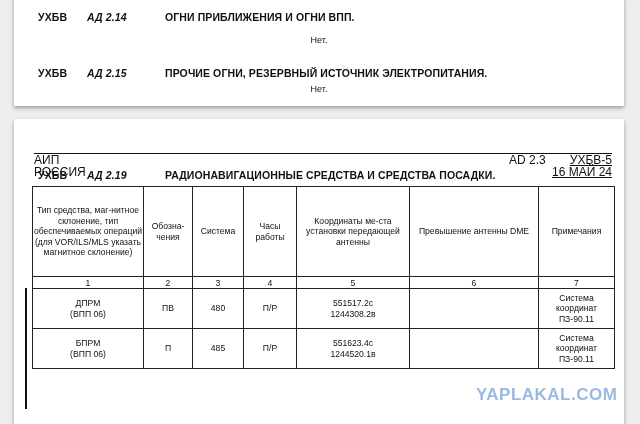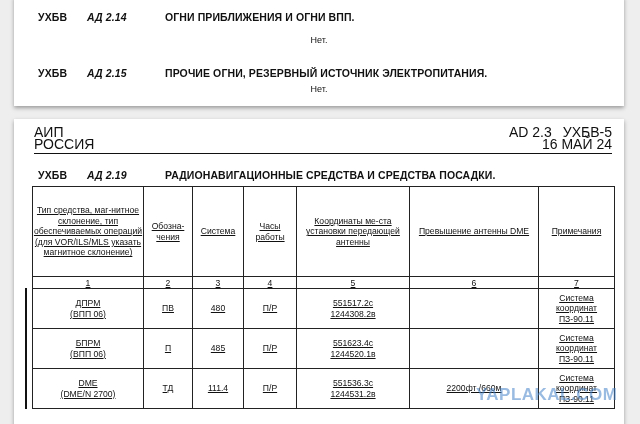--- a/index.html
+++ b/index.html
@@ -16,29 +16,29 @@
   }
   #page1 { left: 14px; top: -4px; width: 610px; height: 110px; }
   #page2 { left: 14px; top: 119px; width: 610px; height: 320px; }
 
   .sec-head { position: absolute; font-weight: bold; font-size: 10.5px; white-space: nowrap; letter-spacing: 0.1px; }
   .sec-head .c1 { position: absolute; left: 0; }
   .sec-head .c2 { position: absolute; left: 49px; font-style: italic; }
   .sec-head .c3 { position: absolute; left: 95px; margin-left: 32px; }
   .net { position: absolute; font-size: 9px; width: 610px; text-align: center; left: 0; }
 
-  .hdr { position: absolute; font-size: 14px; line-height: 12px; }
+  .hdr { position: absolute; font-size: 12px; line-height: 12px; margin-top: 28px; }
   .hdr-rule { position: absolute; left: 20px; width: 578px; top: 34px; border-top: 1.3px solid #111; }
 
   table.nav {
     position: absolute; left: 18px; top: 67px;
     border-collapse: collapse; table-layout: fixed;
     font-size: 8.6px; line-height: 10.6px;
   }
-  table.nav td { border: 1px solid #222; text-align: center; vertical-align: middle; padding: 0 0; text-decoration: underline; }
+  table.nav td { border: 1px solid #222; text-align: center; vertical-align: middle; padding: 0 0; }
   .changebar { position: absolute; left: 11px; top: 169px; width: 2px; height: 121px; background: #111; }
 
   .watermark {
     position: absolute; left: 476px; top: 385px;
     font-size: 17px; font-weight: bold; letter-spacing: 0.5px;
     color: rgba(70,130,200,0.55); white-space: nowrap;
   }
 </style>
 </head>
 <body>
@@ -58,21 +58,21 @@
   </div>
   <div class="net" style="top:88px;">Нет.</div>
 </div>
 
 <div class="page" id="page2">
   <div class="hdr" style="left:20px; top:7px;">
     <div>АИП</div>
     <div>РОССИЯ</div>
   </div>
   <div class="hdr" style="left:495px; top:7px;">AD 2.3</div>
-  <div class="hdr" style="right:12px; top:7px; text-align:right;">
+  <div class="hdr" style="right:12px; top:7px; text-align:right;text-decoration:underline;">
     <div>УХБВ-5</div>
     <div>16 МАЙ 24</div>
   </div>
   <div class="hdr-rule"></div>
 
   <div class="sec-head" style="left:24px; top:50px;">
     <span class="c1">УХБВ</span>
     <span class="c2">АД 2.19</span>
     <span class="c3">РАДИОНАВИГАЦИОННЫЕ СРЕДСТВА И СРЕДСТВА ПОСАДКИ.</span>
   </div>
@@ -129,33 +129,18 @@
       <td>П</td>
       <td>485</td>
       <td>П/Р</td>
       <td>
             <div>551623.4с</div>
             <div>1244520.1в</div>
           </td>
       <td></td>
       <td>Система координат ПЗ-90.11</td>
     </tr>
-    <tr style="height:40px;">
-      <td>
-            <div>DME</div>
-            <div>(DME/N 2700)</div>
-          </td>
-      <td>ТД</td>
-      <td>111.4</td>
-      <td>П/Р</td>
-      <td>
-            <div>551536.3с</div>
-            <div>1244531.2в</div>
-          </td>
-      <td>2200фт /660м</td>
-      <td>Система координат ПЗ-90.11</td>
-    </tr>
   </tbody>
     </table>
   <div class="changebar"></div>
 </div>
 
 <div class="watermark">YAPLAKAL.COM</div>
 
 </body></html>

